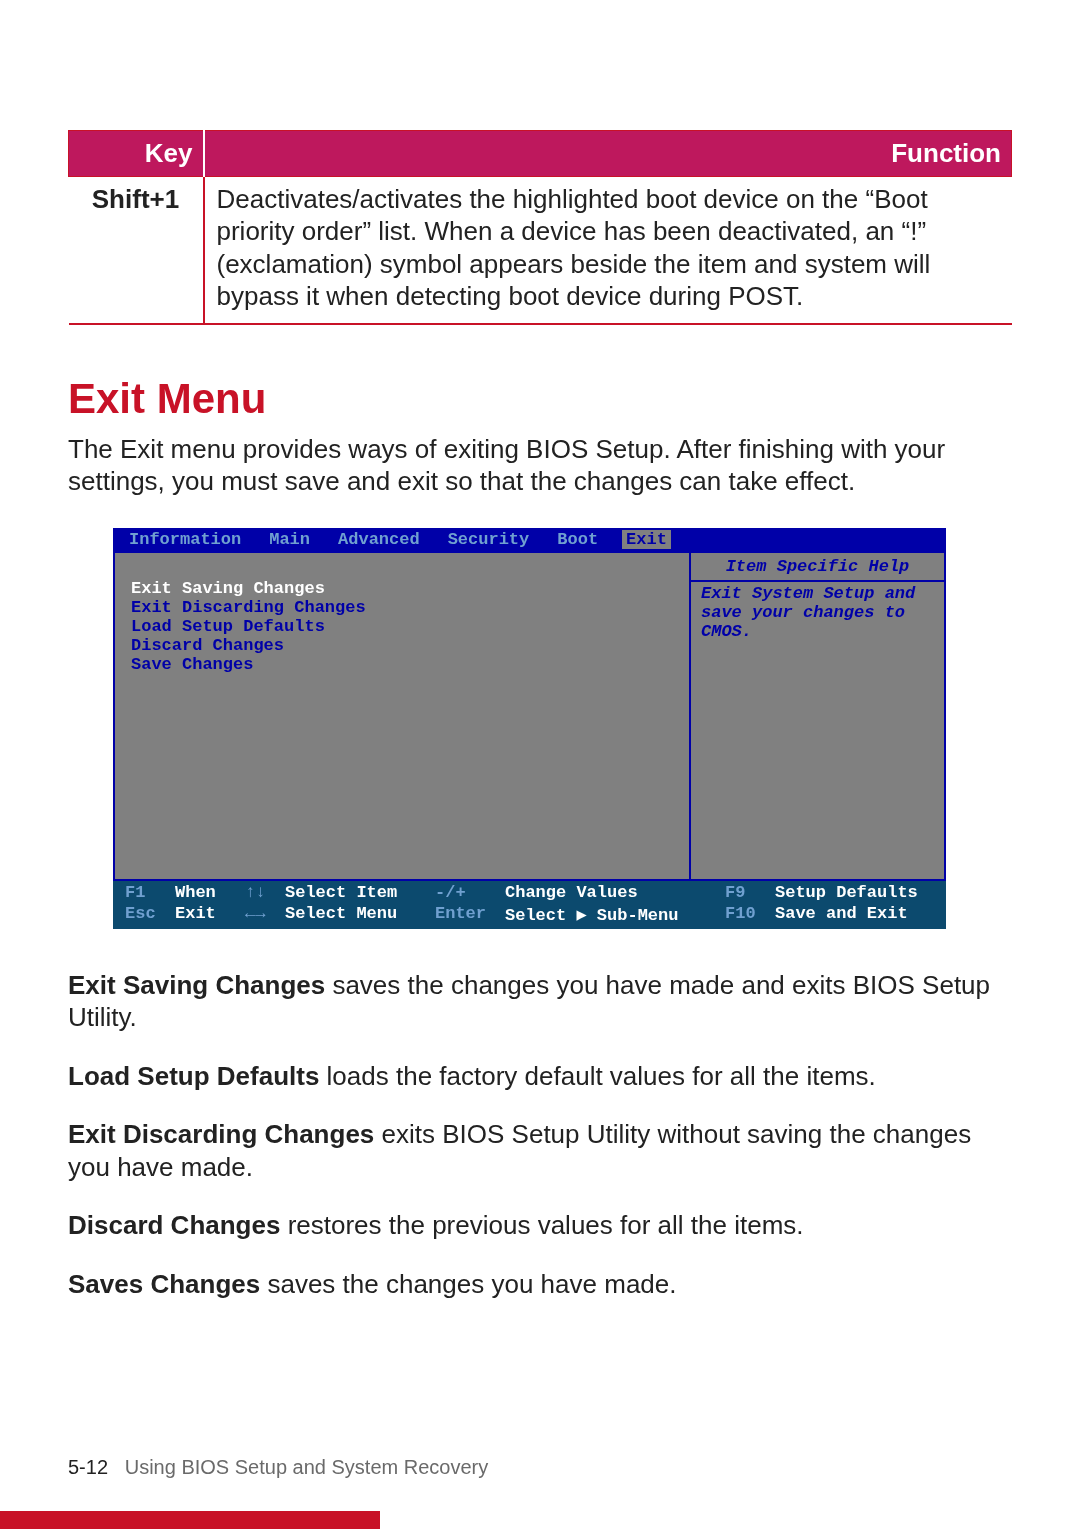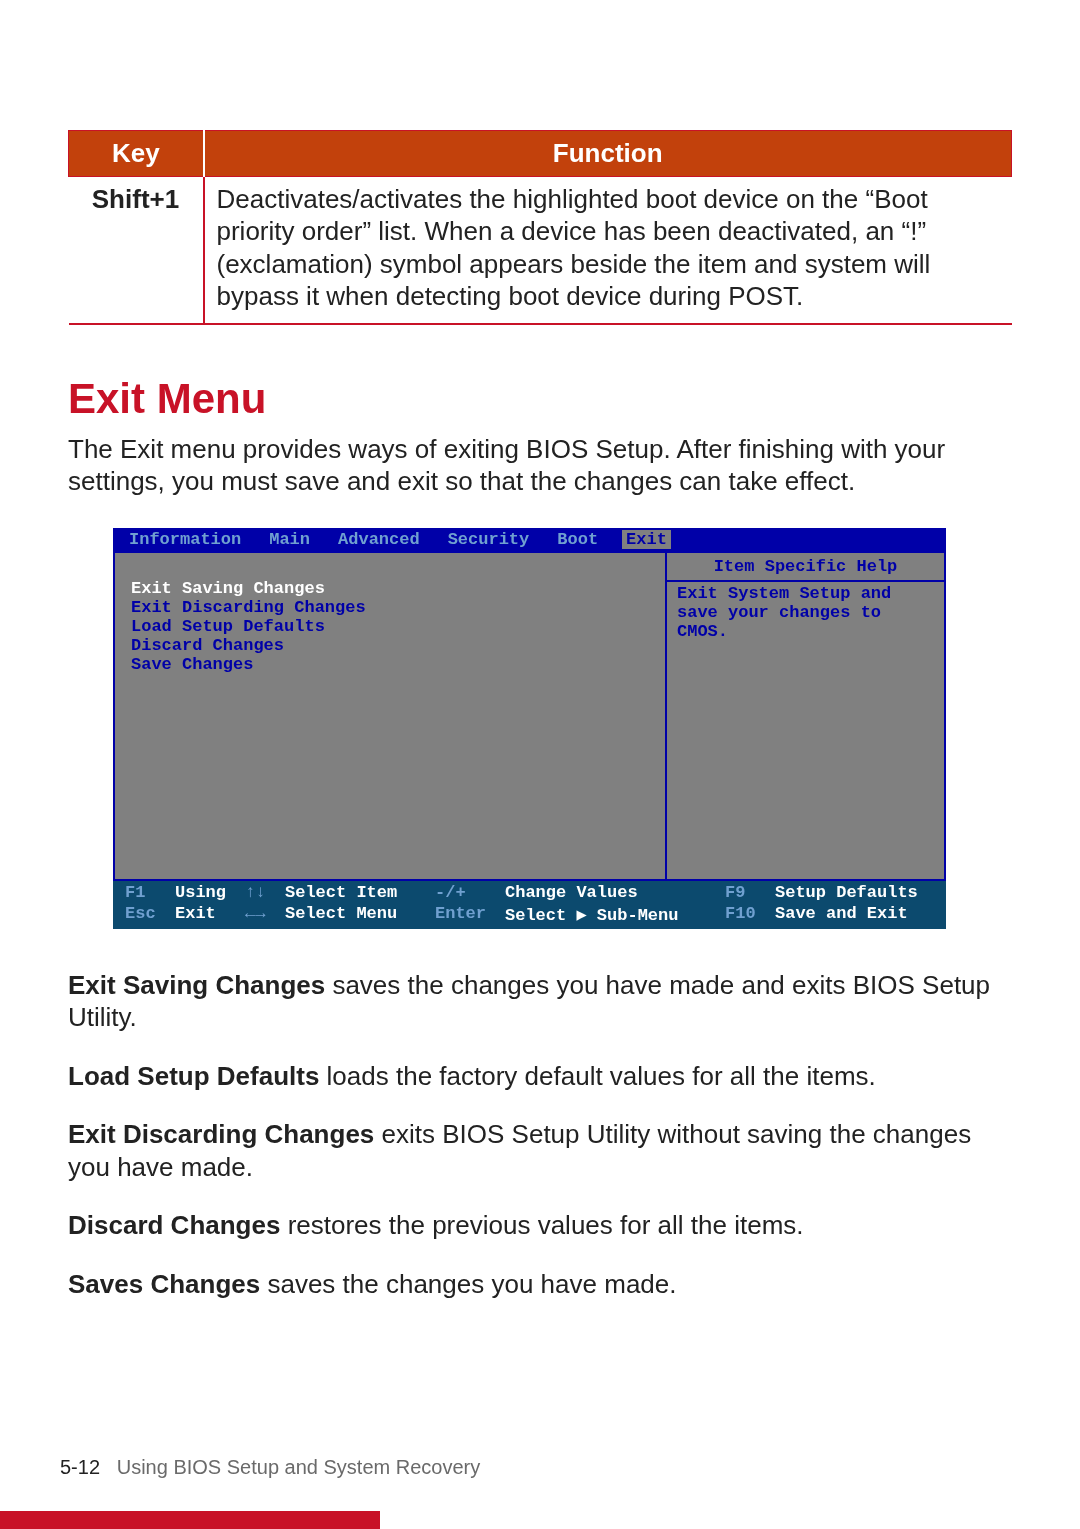--- a/index.html
+++ b/index.html
@@ -18,26 +18,26 @@
   }
 
   
   table.kf {
     width: 100%;
     border-collapse: collapse;
     font-size: 26px;
     line-height: 1.25;
   }
   table.kf thead th {
-    background: #c2410c;
+    background: #be185d;
     color: #fff;
     font-weight: 700;
     padding: 6px 10px;
     border: 1px solid #c81227;
-    text-align: center;
+    text-align: right;
   }
   table.kf thead th:first-child {
     border-right: 2px solid #fff;
   }
   table.kf tbody td {
     padding: 6px 12px 10px 12px;
     border-bottom: 2px solid #c81227;
     vertical-align: top;
   }
   table.kf tbody td.keycell {
@@ -92,25 +92,26 @@
   }
   .bios-left {
     flex: 1;
     border: 2px solid #0000a8;
     border-right-width: 1px;
     padding: 8px 16px;
     min-height: 330px;
     box-sizing: border-box;
   }
   .bios-right {
-    width: 280px;
+    width: 256px;
     border: 2px solid #0000a8;
     border-left-width: 1px;
     padding: 0;
     box-sizing: border-box;
+    font-style: italic;
   }
   .bios-right-title {
     color: #0000a8;
     font-weight: bold;
     text-align: center;
     padding: 4px 8px;
     border-bottom: 2px solid #0000a8;
   }
   .bios-right-body {
     color: #0000a8;
@@ -150,21 +151,21 @@
   .footer-bar {
     position: absolute;
     bottom: 0;
     left: 0;
     right: 0;
     height: 88px;
   }
   .footer-text {
     position: absolute;
     bottom: 50px;
-    left: 60px;
+    left: 68px;
     font-size: 20px;
     color: #6a6a6a;
   }
   .footer-text .pn { color: #222; }
   .footer-red {
     position: absolute;
     bottom: 0;
     left: 0;
     width: 380px;
     height: 18px;
@@ -212,21 +213,21 @@
         <div class="opt">Discard Changes</div>
         <div class="opt">Save Changes</div>
       </div>
       <div class="bios-right">
         <div class="bios-right-title">Item Specific Help</div>
         <div class="bios-right-body">Exit System Setup and save your changes to CMOS.</div>
       </div>
     </div>
     <div class="bios-foot">
       <div class="k">F1</div>
-      <div class="a">Using</div>
+      <div class="a">When</div>
       <div class="k">↑↓</div>
       <div class="a">Select Item</div>
       <div class="k">-/+</div>
       <div class="a">Change Values</div>
       <div class="k">F9</div>
       <div class="a">Setup Defaults</div>
       <div class="k">Esc</div>
       <div class="a">Exit</div>
       <div class="k">←→</div>
       <div class="a">Select Menu</div>

